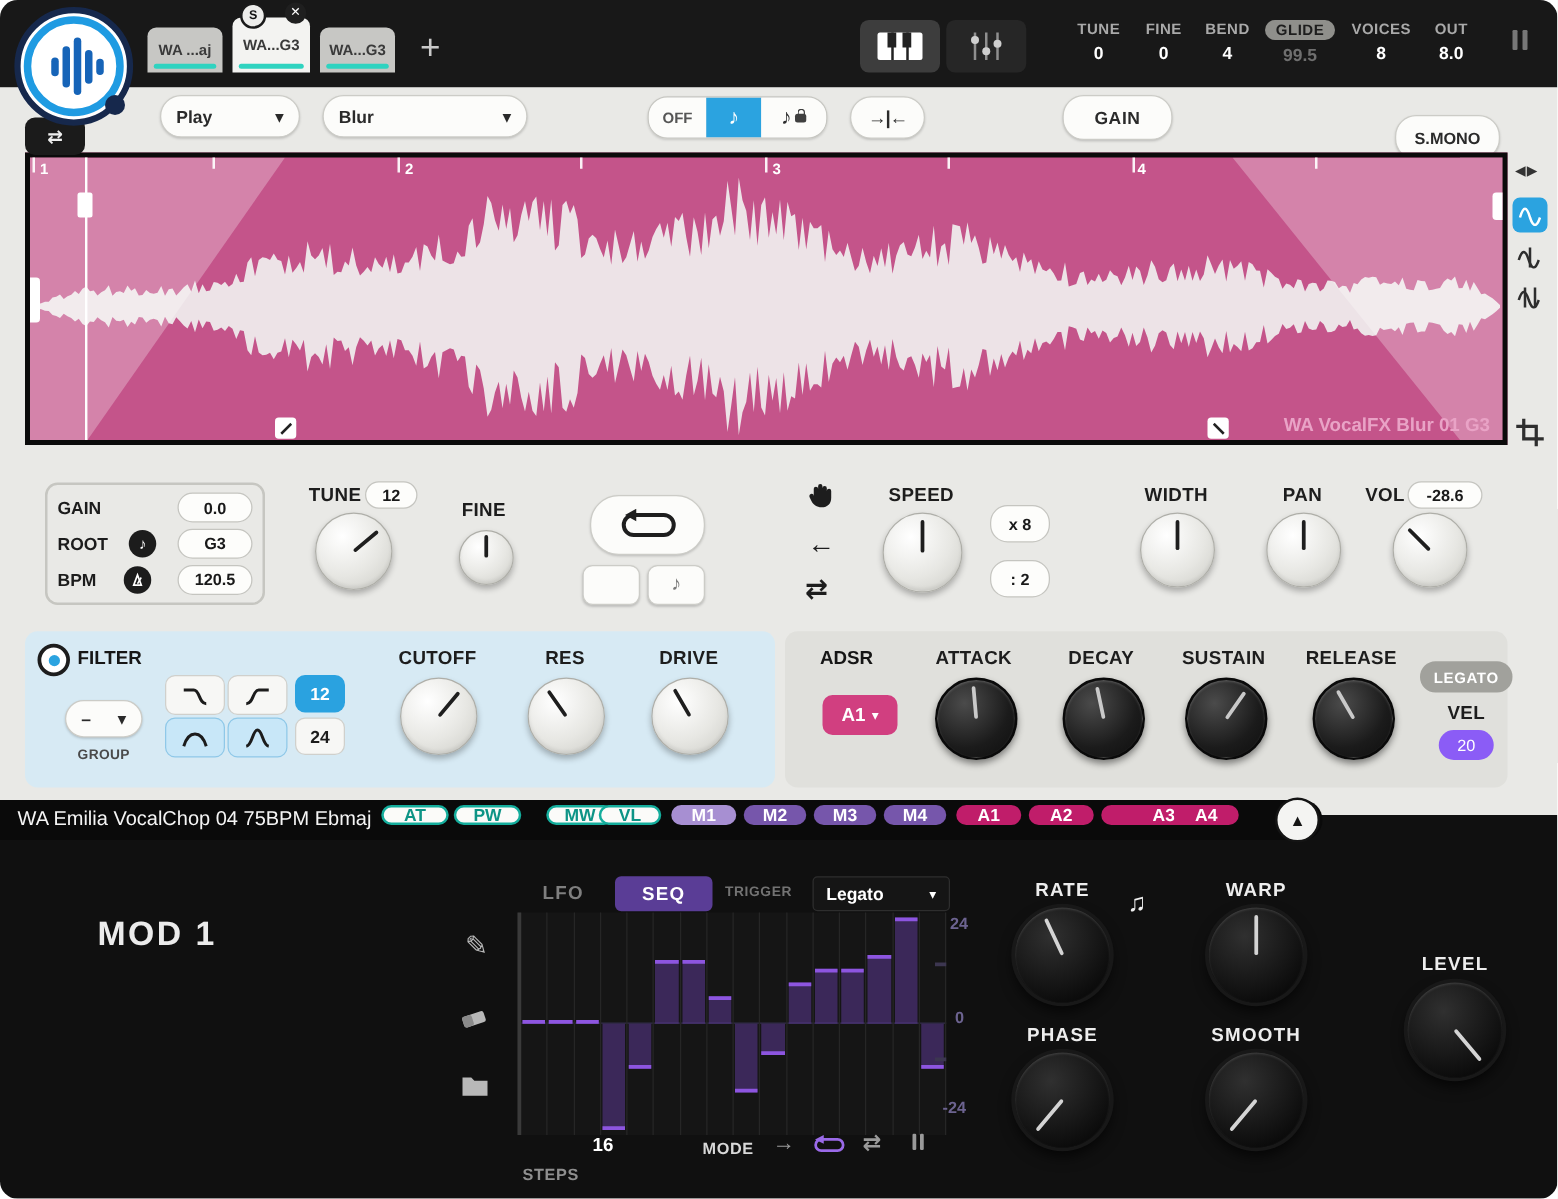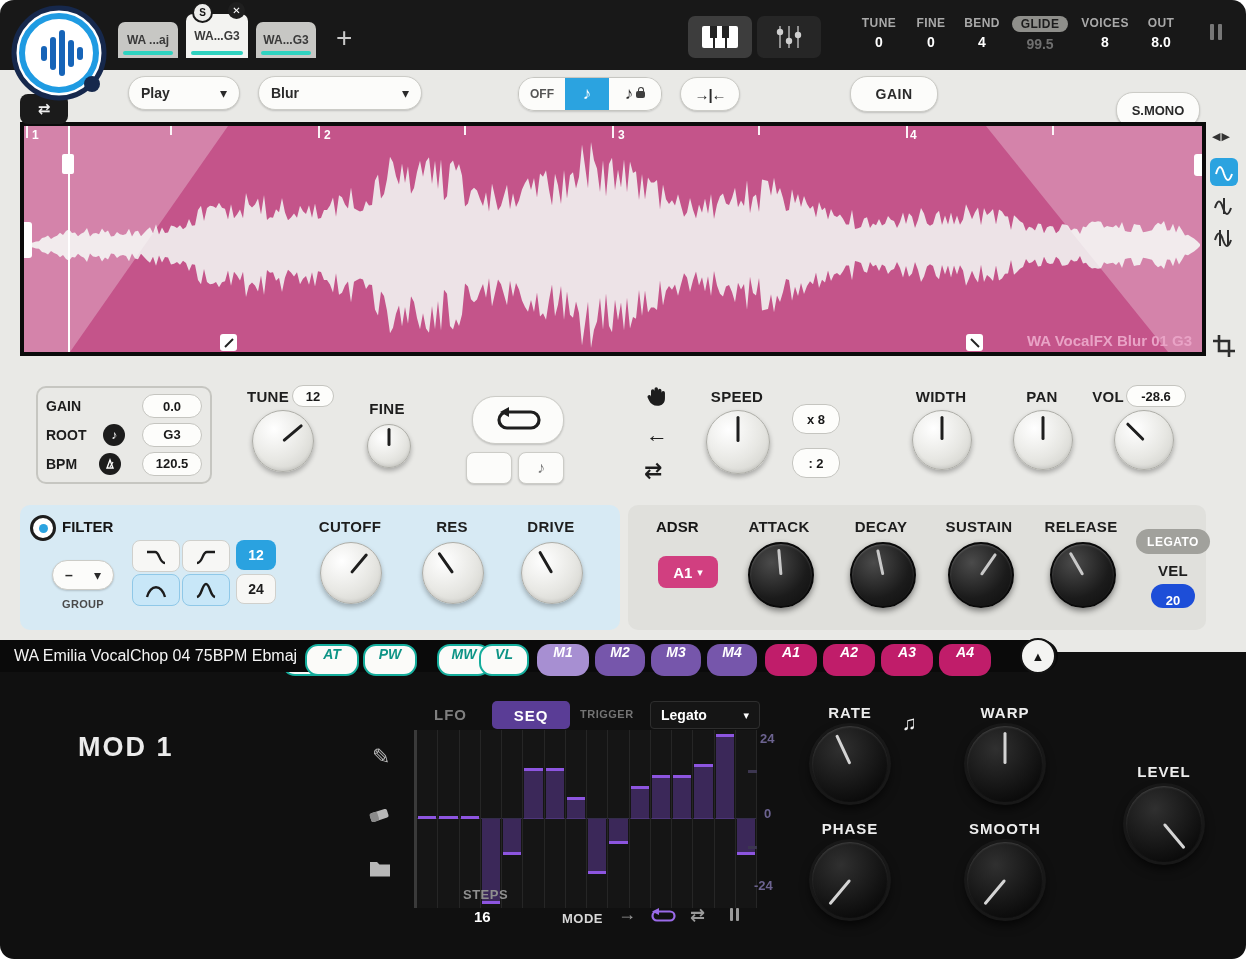--- a/index.html
+++ b/index.html
@@ -22,21 +22,21 @@
   .knob .ptr{position:absolute;left:50%;bottom:50%;width:3px;height:42%;background:#1e1e1e;transform-origin:50% 100%;transform:translateX(-50%);border-radius:2px;}
   .knob.light{background:radial-gradient(circle at 35% 30%,#ffffff,#e7e7e3 55%,#ccccc6);border:1px solid #aeaea8;box-shadow:0 3px 5px rgba(0,0,0,.28), inset 0 -2px 3px rgba(0,0,0,.08);}
   .knob.dark{background:radial-gradient(circle at 35% 30%,#4b4b4b,#1b1b1b 60%,#0d0d0d);border:2px solid #0a0a0a;box-shadow:0 3px 6px rgba(0,0,0,.45), inset 0 1px 2px rgba(255,255,255,.22);}
   .knob.dark .ptr{background:#c9c9c9;}
   .knob.dark2{background:radial-gradient(circle at 38% 30%,#303030,#121212 62%,#000);box-shadow:0 0 0 3px #181818,0 6px 12px rgba(0,0,0,.8), inset 0 1px 2px rgba(255,255,255,.15);}
   .knob.dark2 .ptr{background:#d4d4d4;}
   .wave{position:absolute;left:20px;top:122px;width:1186px;height:234px;background:#c4548a;border:4px solid #0b0b0b;box-sizing:border-box;}
   .fade{position:absolute;background:rgba(255,255,255,.28);}
   .tick{position:absolute;top:0;width:2px;height:12px;background:rgba(255,255,255,.92);}
   .rnum{position:absolute;top:2px;font-size:12px;font-weight:700;color:#fff;}
-  .pill{position:absolute;top:644px;height:32px;border-radius:13px;display:flex;align-items:flex-start;justify-content:center;font-weight:800;font-size:14px;z-index:7;font-style:italic;}
+  .pill{position:absolute;top:644px;height:16px;border-radius:13px;display:flex;align-items:center;justify-content:center;font-weight:800;font-size:14px;z-index:7;}
   .pill.teal{background:#fbfbf9;border:2px solid #14ad9c;color:#0d9486;box-sizing:border-box;}
   .pill.pl{background:#a78fd2;color:#fff;}
   .pill.pu{background:#7656ab;color:#fff;}
   .pill.mg{background:#c01d6a;color:#fff;}
   .seg{position:absolute;display:flex;overflow:hidden;border-radius:16px;border:1px solid #c6c6c1;box-shadow:0 1px 2px rgba(0,0,0,.15);}
   .seg>div{display:flex;align-items:center;justify-content:center;background:#fcfcfa;}
   .mini-lock{width:9px;height:7px;background:#3f3f3f;border-radius:2px;position:relative;display:inline-block;margin-left:3px;}
   .mini-lock::before{content:'';position:absolute;top:-4px;left:1.5px;width:4px;height:4px;border:1.5px solid #3f3f3f;border-bottom:none;border-radius:3px 3px 0 0;}
   .railbtn{position:absolute;width:28px;height:28px;border-radius:6px;display:flex;align-items:center;justify-content:center;}
   .seq-col{flex:1;position:relative;border-right:1px solid #262626;}
@@ -395,21 +395,21 @@
     </div>
   <span class="lbl" style="left:1081px;top:518px;">RELEASE</span>
   <div class="knob dark" style="left:1050px;top:542px;width:62px;height:62px;">
       <div class="ptr" style="transform: translateX(-50%) rotate(-30deg);"></div>
     </div>
 
   <div class="abs" style="left:1136px;top:529px;width:74px;height:25px;background:#a1a19c;border-radius:13px;display:flex;align-items:center;justify-content:center;color:#fff;font-weight:800;font-size:12px;letter-spacing:.5px;">
       <span>LEGATO</span>
     </div>
   <span class="lbl sm" style="left:1173px;top:562px;">VEL</span>
-  <div class="abs" style="left:1151px;top:584px;width:44px;height:24px;background:#1d4ed8;border-radius:12px;display:flex;align-items:flex-end;justify-content:center;color:#fff;font-weight:700;font-size:13px;">
+  <div class="abs" style="left:1151px;top:584px;width:44px;height:24px;background:#8b5cf6;border-radius:12px;display:flex;align-items:center;justify-content:center;color:#fff;font-weight:400;font-size:13px;">
       <span>20</span>
     </div>
 
   <div class="abs" style="left:0;top:640px;width:1058px;height:32px;background:#0a0a0a;border-radius:0 16px 16px 0;z-index:5;"></div>
   <div class="pill teal" style="left:282px;width:50px;z-index:6;"></div>
   <div class="abs" style="left:0;top:640px;width:322px;height:32px;background:#0a0a0a;z-index:6;display:flex;align-items:center;">
     <span style="margin-left:14px;font-size:16px;font-weight:500;color:#f5f5f5;white-space:nowrap;">WA Emilia VocalChop 04 75BPM Ebmaj</span>
   </div>
   <div class="pill teal" style="left:305px;width:54px;">
       <span>AT</span>
@@ -434,21 +434,21 @@
     </div>
   <div class="pill pu" style="left:707px;width:50px;">
       <span>M4</span>
     </div>
   <div class="pill mg" style="left:765px;width:52px;">
       <span>A1</span>
     </div>
   <div class="pill mg" style="left:823px;width:52px;">
       <span>A2</span>
     </div>
-  <div class="pill mg" style="left:881px;width:52px;">
+  <div class="pill mg" style="left:881px;width:52px;padding-left:24px;">
       <span>A3</span>
     </div>
   <div class="pill mg" style="left:939px;width:52px;">
       <span>A4</span>
     </div>
   <div class="abs" style="left:1020px;top:638px;width:36px;height:36px;border-radius:50%;background:#f4f4f2;border:2px solid #141414;z-index:8;display:flex;align-items:center;justify-content:center;font-size:13px;color:#151515;box-sizing:border-box;">
       <span>▲</span>
     </div>
 
   <div class="modbg"></div>
@@ -525,21 +525,21 @@
       <div class="seq-col">
         <div class="seq-bar neg" style="height: 33px;"></div>
       </div>
     </div>
   <span class="axlbl" style="left:760px;top:731px;">24</span>
   <div class="abs" style="left:748px;top:770px;width:9px;height:3px;background:#3c3650;"></div>
   <span class="axlbl" style="left:764px;top:806px;">0</span>
   <div class="abs" style="left:748px;top:846px;width:9px;height:3px;background:#3c3650;"></div>
   <span class="axlbl" style="left:754px;top:878px;">-24</span>
 
-  <span class="glabel" style="left:418px;top:887px;margin-left:45px;">STEPS</span>
+  <span class="glabel" style="left:418px;top:932px;">STEPS</span>
   <span class="abs" style="left:474px;top:908px;font-size:15px;font-weight:800;color:#fff;">16</span>
   <span class="glabel" style="left:562px;top:911px;color:#d8d8d8;">MODE</span>
   <span class="abs" style="left:618px;top:904px;font-size:18px;font-weight:700;color:#9a9a9a;"><span>→</span></span>
   <div class="abs" style="left:650px;top:908px;"><svg width="26" height="15" viewBox="0 0 26 15">
         <path d="M7 3.5 h13 a4.5 4.5 0 0 1 0 9 h-13 a4.5 4.5 0 0 1 0 -9" stroke="#9a6ae8" stroke-width="2.2" fill="none"></path>
         <polygon points="9,0 2,3.5 9,7" fill="#9a6ae8"></polygon>
       </svg></div>
   <span class="abs" style="left:690px;top:904px;font-size:18px;font-weight:700;color:#9a9a9a;"><span>⇄</span></span>
   <div class="abs mpbars" style="left:728px;top:907px;"><span></span><span></span></div>
 

